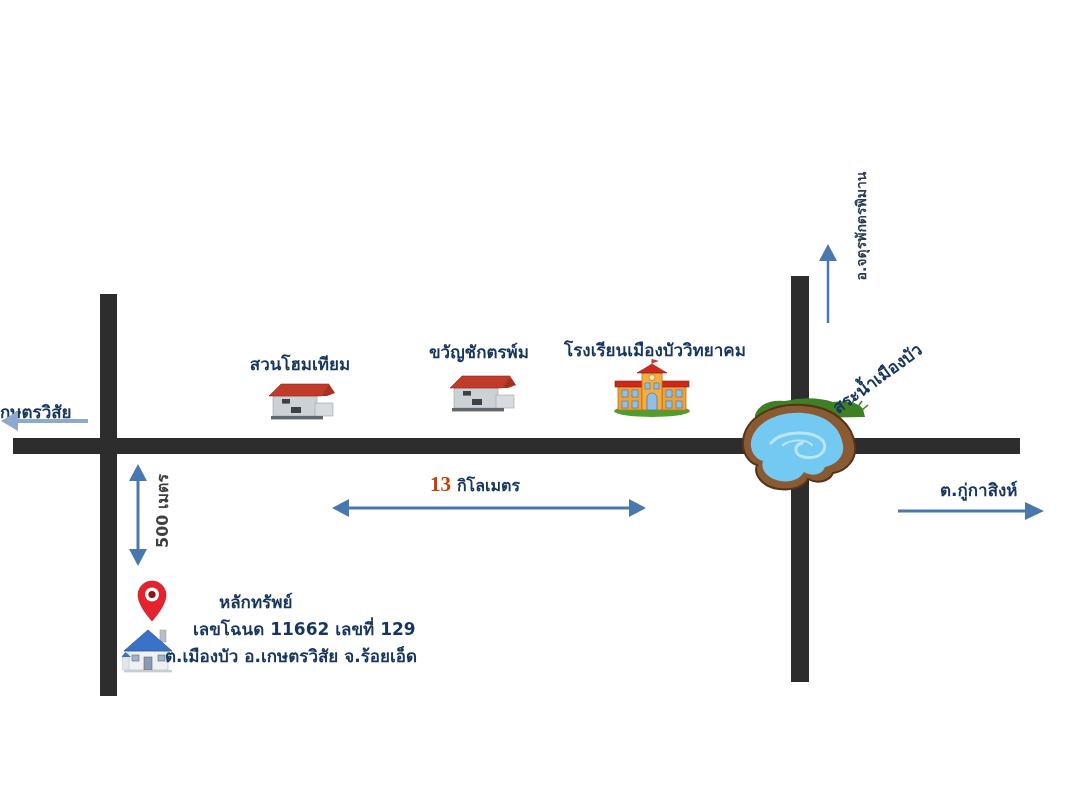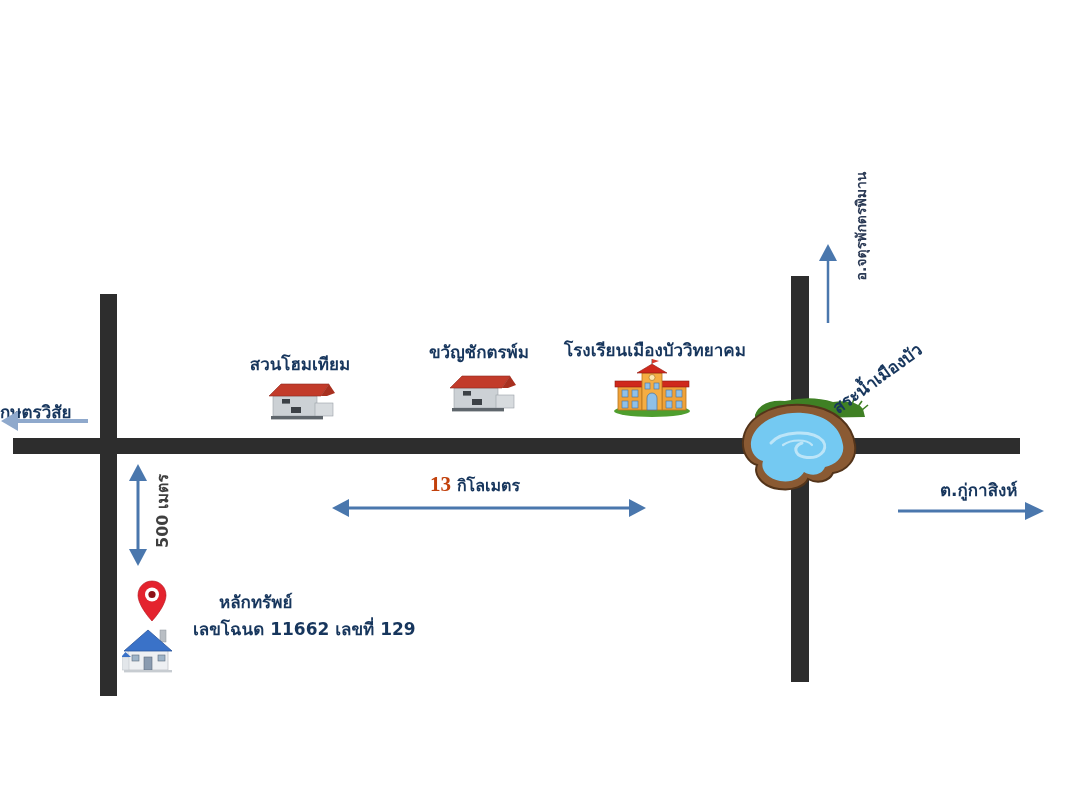--- a/index.html
+++ b/index.html
@@ -138,14 +138,15 @@
     <rect x="0" y="33" width="7" height="13" fill="#e2e6ea" stroke="#b9bec4" stroke-width="0.5"></rect>
     <polygon points="-1,33 3.5,28 9,33" fill="var(--house_roof_blue,#3a72c8)"></polygon>
     <rect x="22" y="33" width="8" height="13" fill="#8a9bb0" stroke="#5c6b7e" stroke-width="0.6"></rect>
     <rect x="10" y="31" width="7" height="6" fill="#9fb4c8" stroke="#5c6b7e" stroke-width="0.6"></rect>
     <rect x="36" y="31" width="7" height="6" fill="#9fb4c8" stroke="#5c6b7e" stroke-width="0.6"></rect>
     <rect x="2" y="46" width="48" height="2.4" fill="#c7ccd1"></rect>
   </svg>
 
   <div class="lbl addr" style="left:200px;top:594px;margin-left:19px;">หลักทรัพย์</div>
   <div class="lbl addr" style="left:157px;top:621px;margin-left:36px;">เลขโฉนด 11662 เลขที่ 129</div>
+  <div class="lbl addr" style="left:165px;top:648px;">ต.เมืองบัว อ.เกษตรวิสัย จ.ร้อยเอ็ด</div>
 
 </div>
 
 </body></html>

